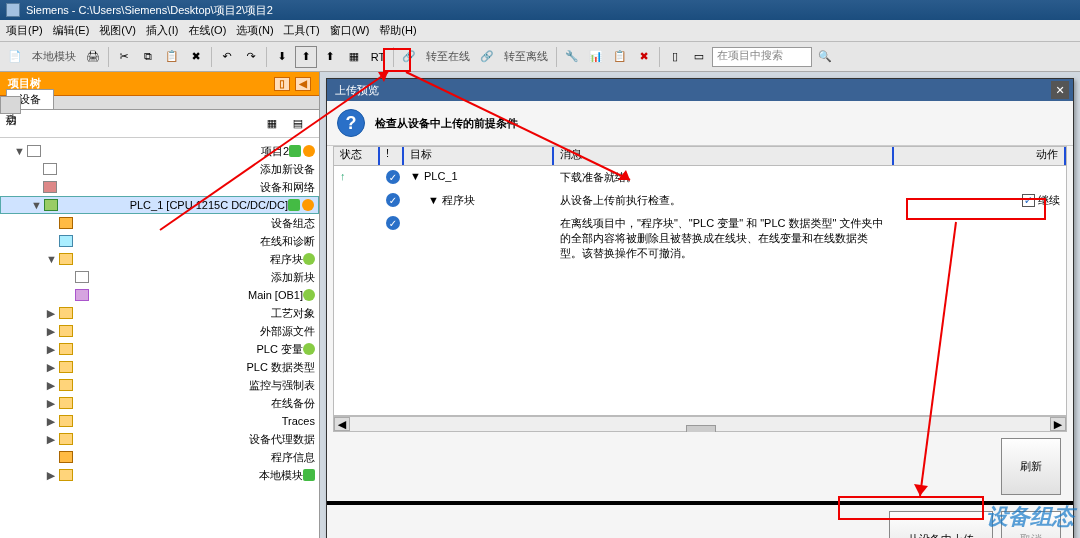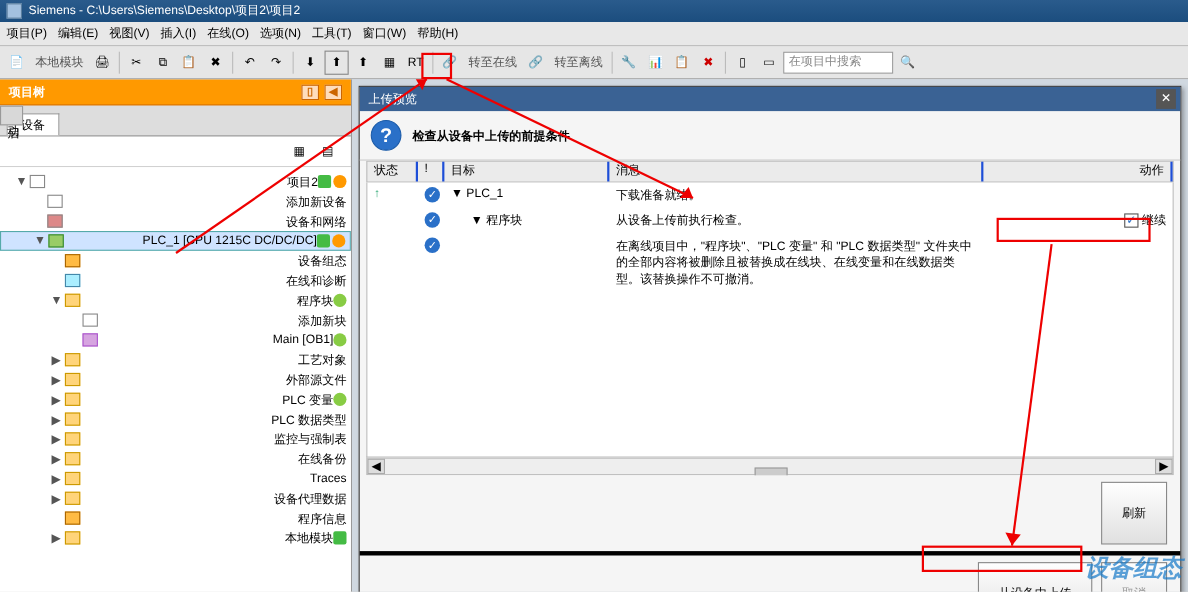--- a/index.html
+++ b/index.html
@@ -10,21 +10,21 @@
   .menubar span { cursor: default; }
   .toolbar { background: #e6e6e6; height: 30px; display: flex; align-items: center; padding-left: 4px; gap: 2px; border-bottom: 1px solid #aaa; position: relative; }
   .tbtn { width: 22px; height: 22px; border: 1px solid transparent; display: flex; align-items: center; justify-content: center; }
   .tsep { width: 1px; height: 20px; background: #bbb; margin: 0 2px; }
   .tool-text { color: #555; padding: 0 4px; }
   .searchbox { background: #fff; border: 1px solid #999; height: 20px; width: 100px; padding: 0 4px; color: #888; }
   .main { display: flex; height: calc(538px - 72px); }
   .left-col { width: 320px; display: flex; flex-direction: column; border-right: 1px solid #999; background: #fff; }
   .side-tab { background: #f90; color: #fff; font-weight: bold; padding: 4px 8px; display: flex; justify-content: space-between; align-items: center; border-bottom: 1px solid #c60; }
   .side-tab .ctrls span { width: 16px; height: 14px; border: 1px solid #c60; background: #fdb; display: inline-block; margin-left: 2px; font-size: 10px; text-align: center; line-height: 12px; color: #c60; }
-  .tabrow { display: flex; background: #ddd; border-bottom: 1px solid #999; height: 28px; align-items: flex-end; }
+  .tabrow { display: flex; background: #ddd; border-bottom: 1px solid #999; height: 14px; align-items: flex-end; }
   .tabrow .tab { background: #fff; border: 1px solid #999; border-bottom: none; padding: 2px 12px; margin-left: 6px; }
   .tools2 { height: 28px; border-bottom: 1px solid #ccc; display: flex; align-items: center; justify-content: flex-end; padding-right: 10px; gap: 4px; }
   .tree { flex: 1; overflow: auto; padding: 4px 0; background: #fff; position: relative; }
   .trow { display: flex; align-items: center; height: 18px; padding-right: 4px; white-space: nowrap; }
   .trow.selected { background: #cfe3ff; border: 1px solid #5aa; }
   .tog { width: 10px; text-align: center; color: #555; cursor: pointer; }
   .ind { display: inline-block; }
   .ico { width: 14px; height: 12px; display: inline-block; margin: 0 3px; }
   .ico.proj { background: #fff; border: 1px solid #888; }
   .ico.add { background: #fff; border: 1px solid #888; }

